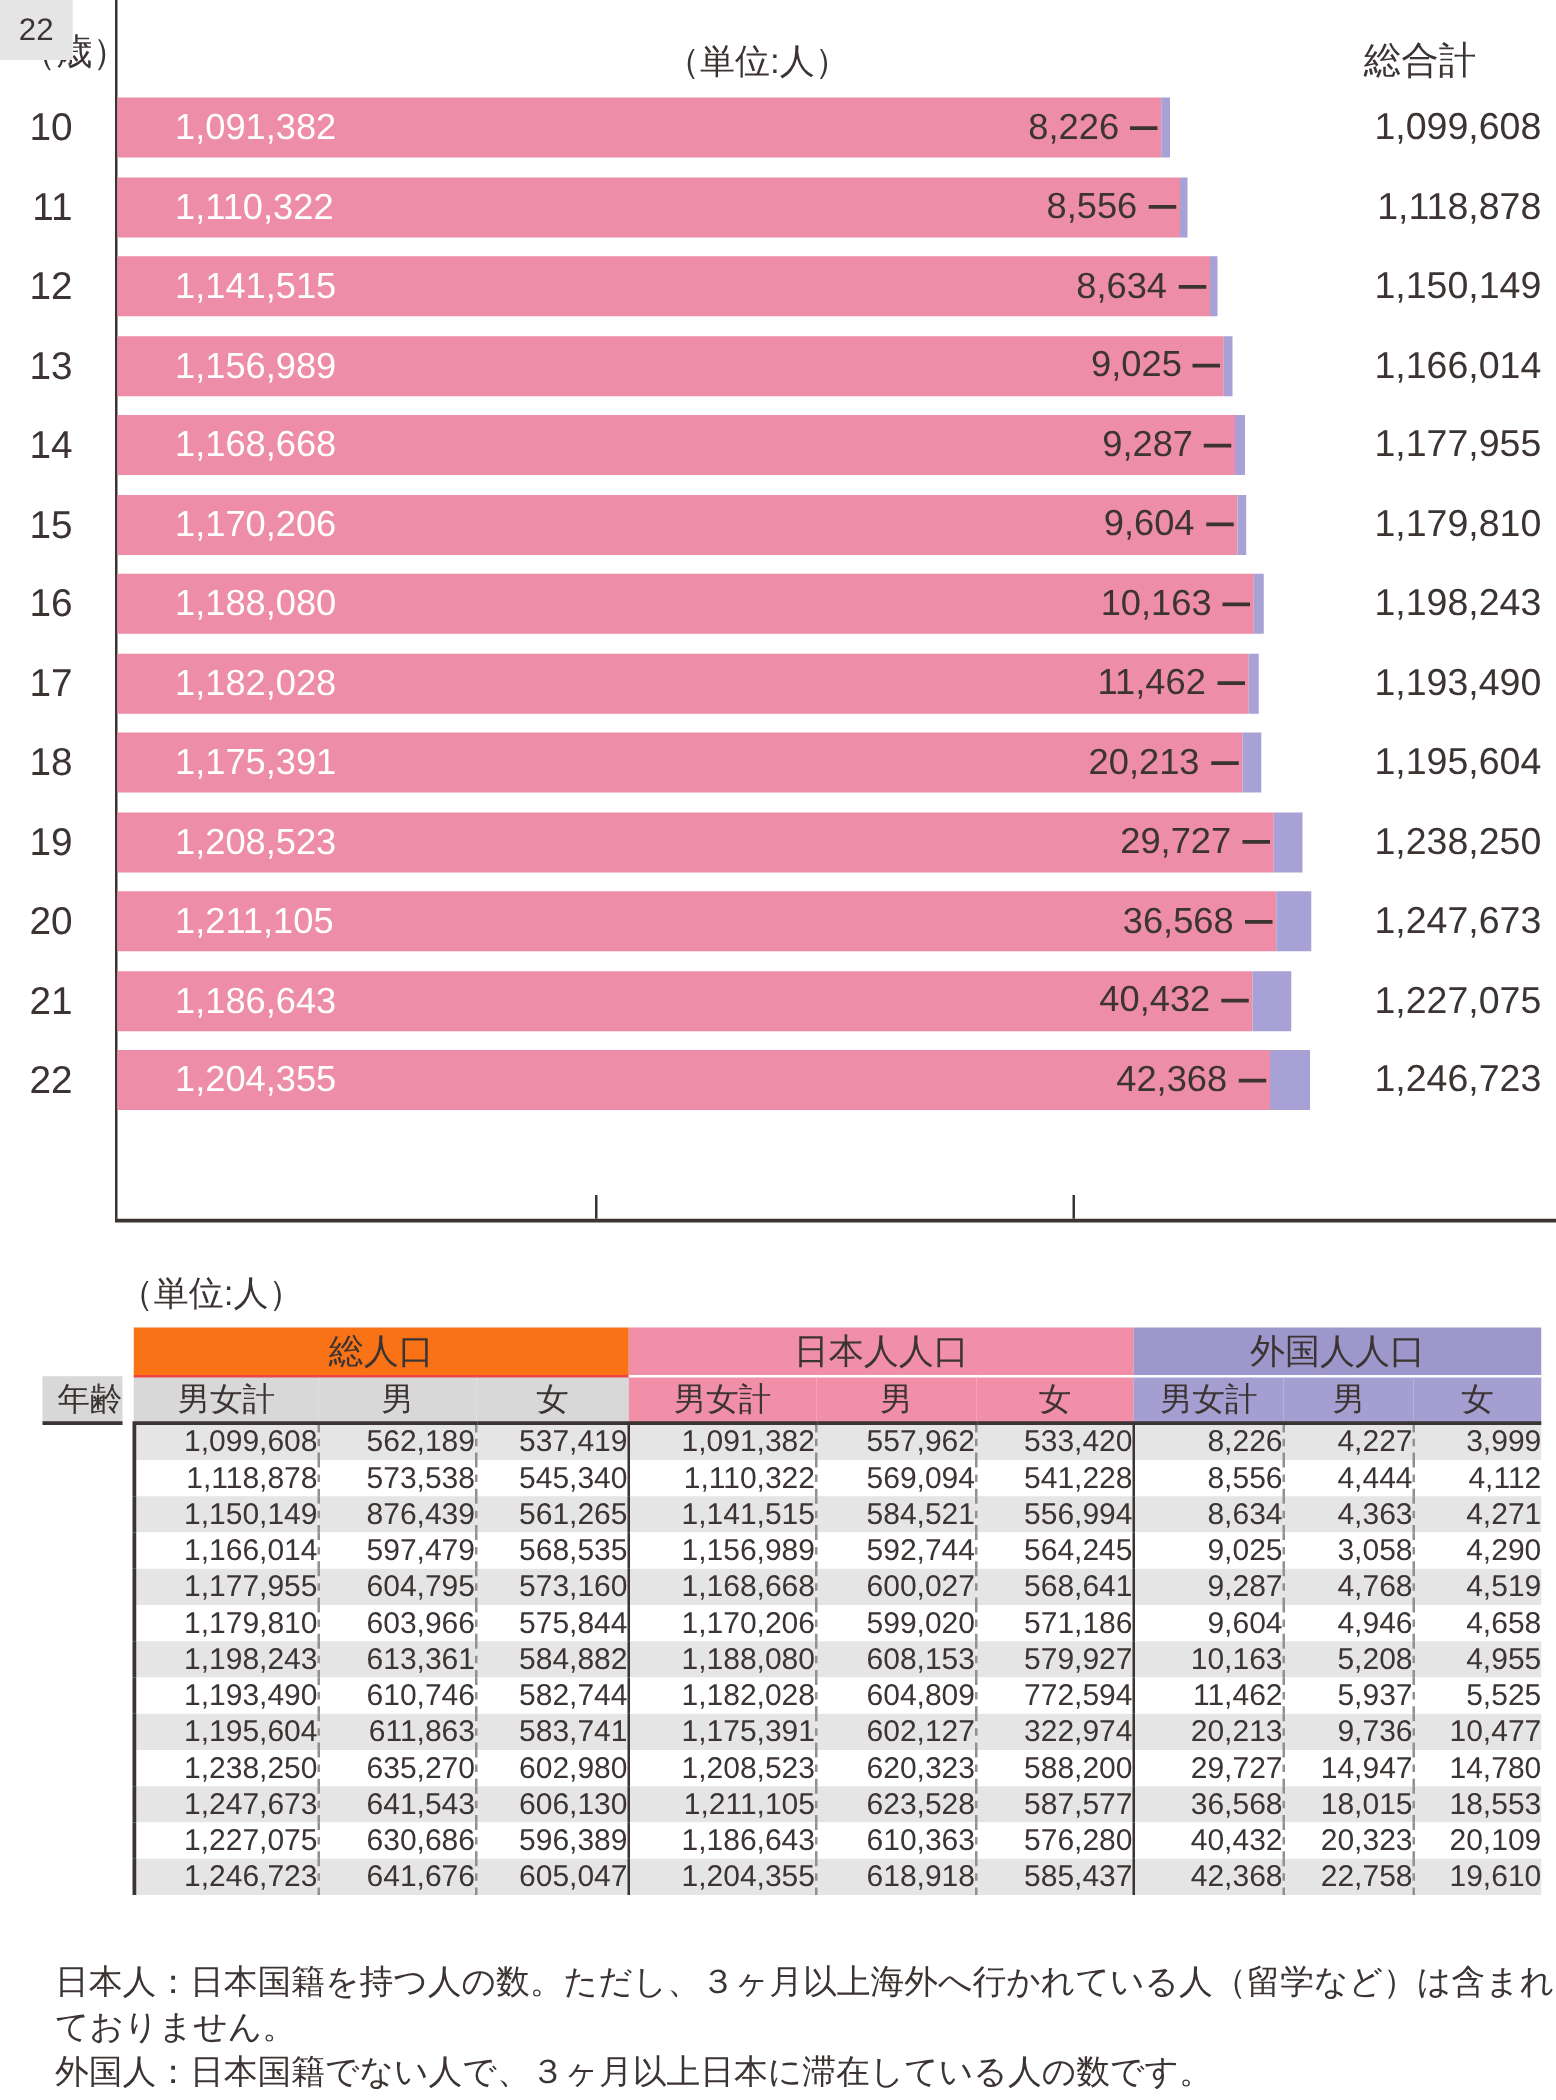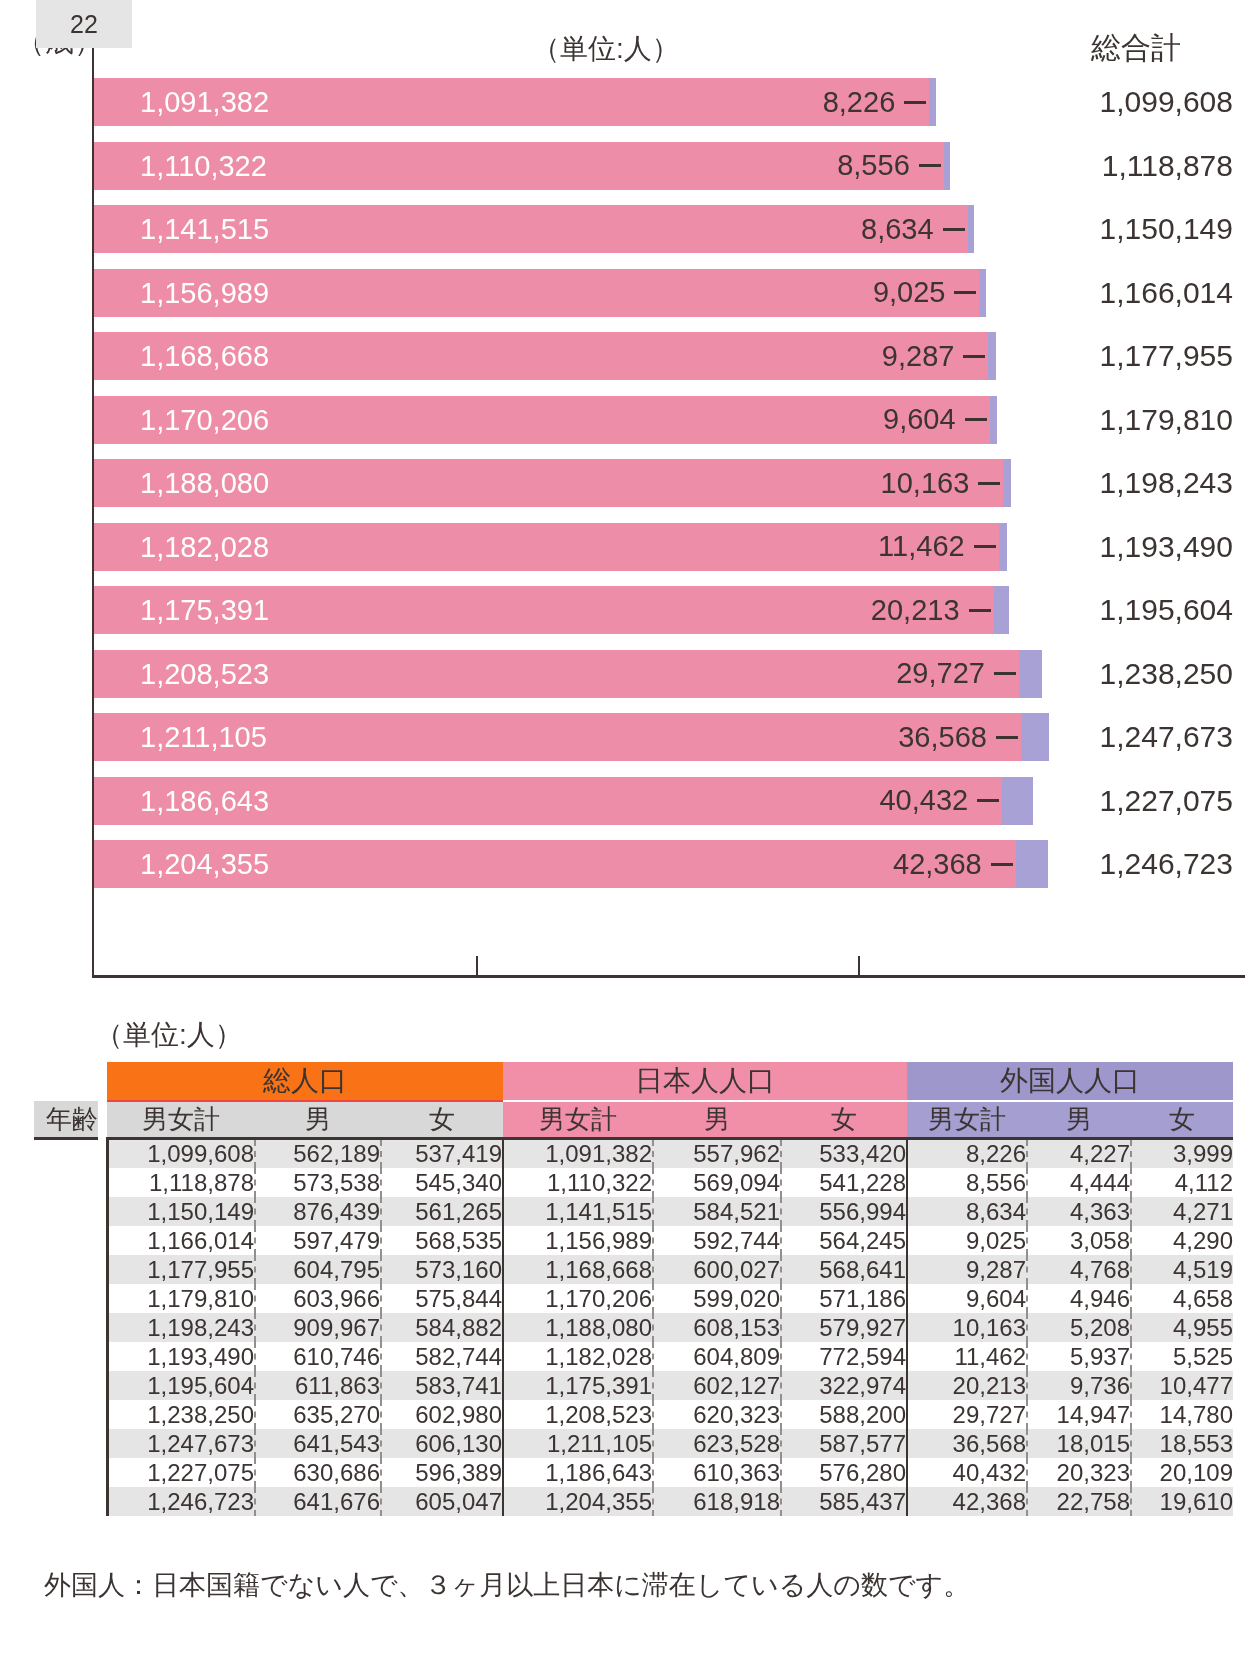--- a/index.html
+++ b/index.html
@@ -24,22 +24,22 @@
     position:absolute; left:110px; top:5px; width:406px; height:58px;
     border:2px solid #b2b2b2; background:#fff;
     display:flex; align-items:center; padding-left:30px;
   }
   .legend-item { display:flex; align-items:center; margin-right:52px; }
   .swatch { width:62px; height:33px; margin-right:10px; }
   .legend-label { font-size:33px; }
 
   .bars { position:absolute; left:0; top:78px; right:0; }
   .bar-row { position:relative; height:48px; margin-bottom:15.5px; }
-  .age { position:absolute; left:0; top:0; width:96px; height:48px;
-         text-align:right; font-size:31px; line-height:48px;margin-left:36px; }
+  .age { position:absolute; left:0; top:0; width:58px; height:48px;
+         text-align:right; font-size:31px; line-height:48px; }
   .plot { position:absolute; left:94px; top:0; right:0; height:48px; }
   .bar-jp { position:absolute; left:0; top:0; height:48px; background:#ee8da7; }
   .jp-value { position:absolute; left:46px; top:0; line-height:48px;
               font-size:29px; color:#ffffff; white-space:nowrap; }
   .fg-callout { position:absolute; right:3px; top:0; height:48px;
                 display:flex; align-items:center; font-size:29px; color:#3b3432; white-space:nowrap; }
   .fg-callout::after { content:""; display:block; width:22px; height:3px;
                        background:#3b3432; margin-left:9px; }
   .bar-fg { position:absolute; top:0; height:48px; background:#a7a1d5; }
   .total { position:absolute; right:12px; top:0; line-height:48px; font-size:30px; }
@@ -369,21 +369,21 @@
     <td class="num dash">571,186</td>
     <td class="num wide solid">9,604</td>
     <td class="num dash">4,946</td>
     <td class="num dash">4,658</td>
   </tr>
 
   <tr>
     <td class="age">16</td>
     <td class="gap"></td>
     <td class="num wide first">1,198,243</td>
-    <td class="num dash">909,967</td>
+    <td class="num dash">613,361</td>
     <td class="num dash">584,882</td>
     <td class="num wide solid">1,188,080</td>
     <td class="num dash">608,153</td>
     <td class="num dash">579,927</td>
     <td class="num wide solid">10,163</td>
     <td class="num dash">5,208</td>
     <td class="num dash">4,955</td>
   </tr>
 
   <tr>
@@ -466,14 +466,15 @@
     <td class="num dash">618,918</td>
     <td class="num dash">585,437</td>
     <td class="num wide solid">42,368</td>
     <td class="num dash">22,758</td>
     <td class="num dash">19,610</td>
   </tr>
 </tbody>
 </table>
 
 <div class="footnote">
+  <div class="ind">日本人：日本国籍を持つ人の数。ただし、３ヶ月以上海外へ行かれている人（留学など）は含まれておりません。</div>
   <div class="ind">外国人：日本国籍でない人で、３ヶ月以上日本に滞在している人の数です。</div>
 </div>
 
 </body></html>

